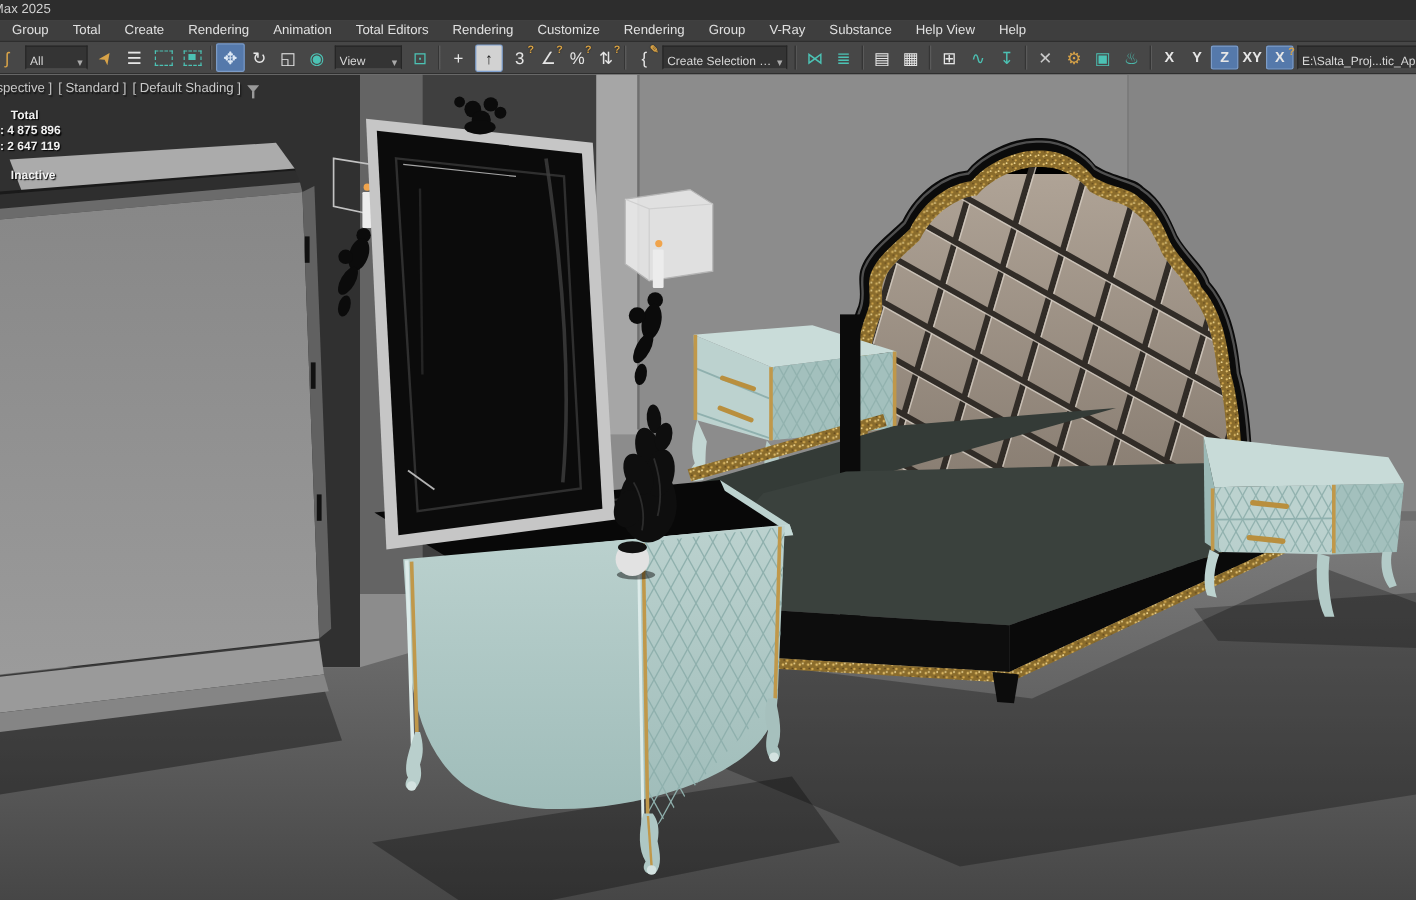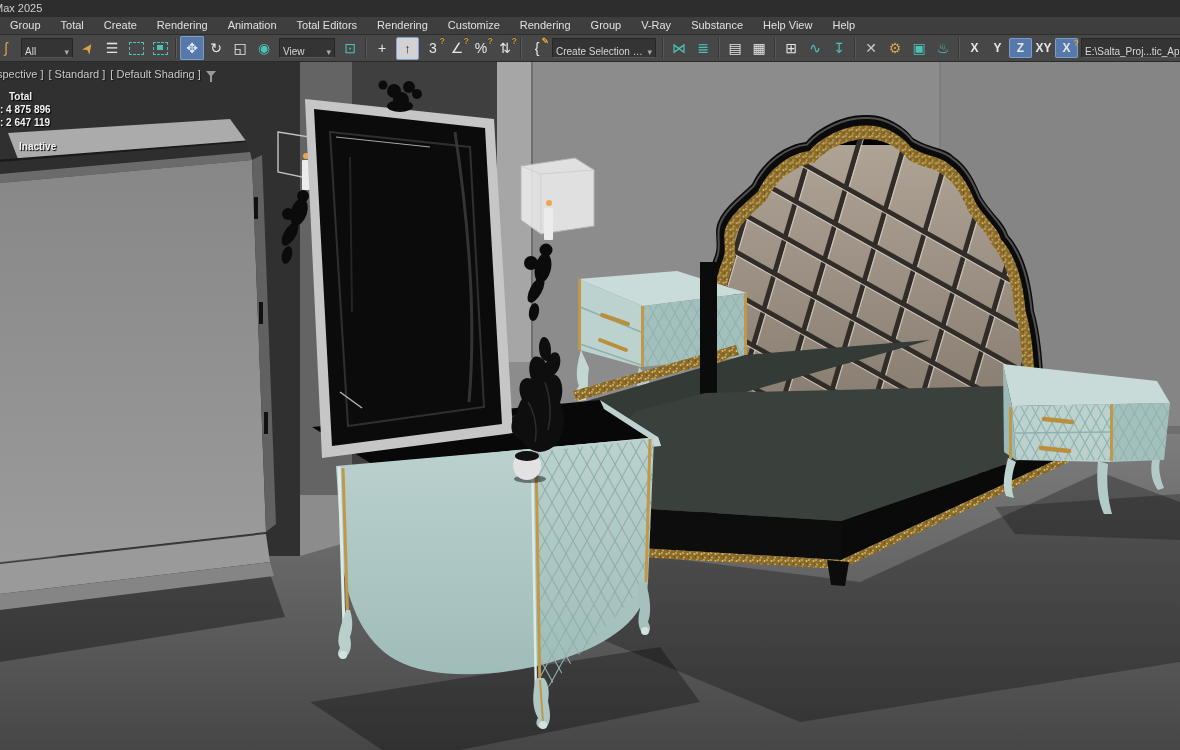--- a/index.html
+++ b/index.html
@@ -46,21 +46,21 @@
   .vp-label{position:absolute;top:4px;left:0;display:flex;gap:5px;align-items:center;
     font-size:11px;color:#c9c9c9;text-shadow:1px 1px 1px rgba(0,0,0,.55);}
   .vp-label .seg{white-space:pre;}
   .vp-label .seg.first{margin-left:-3px;}
   .funnel{width:0;height:0;border:5px solid transparent;border-top:6px solid #9a9a9a;
     position:relative;margin-top:5px;}
   .funnel::after{content:"";position:absolute;left:-1px;top:-1px;width:2px;height:6px;background:#9a9a9a;}
   .stats{position:absolute;top:28px;left:0;color:#f2f2f2;font-size:10px;font-weight:bold;
     line-height:13px;text-shadow:1px 1px 1px #000;}
   .stats .t{padding-left:9px;}
-  .stats .inact{margin-top:11px;padding-left:19px;}
+  .stats .inact{margin-top:11px;padding-left:9px;}
 </style>
 </head>
 <body>
 
 <div class="titlebar">
   <span>Max 2025</span>
 </div>
 
 <div class="menubar" id="menubar">
     <div class="menu-item">Group</div>

